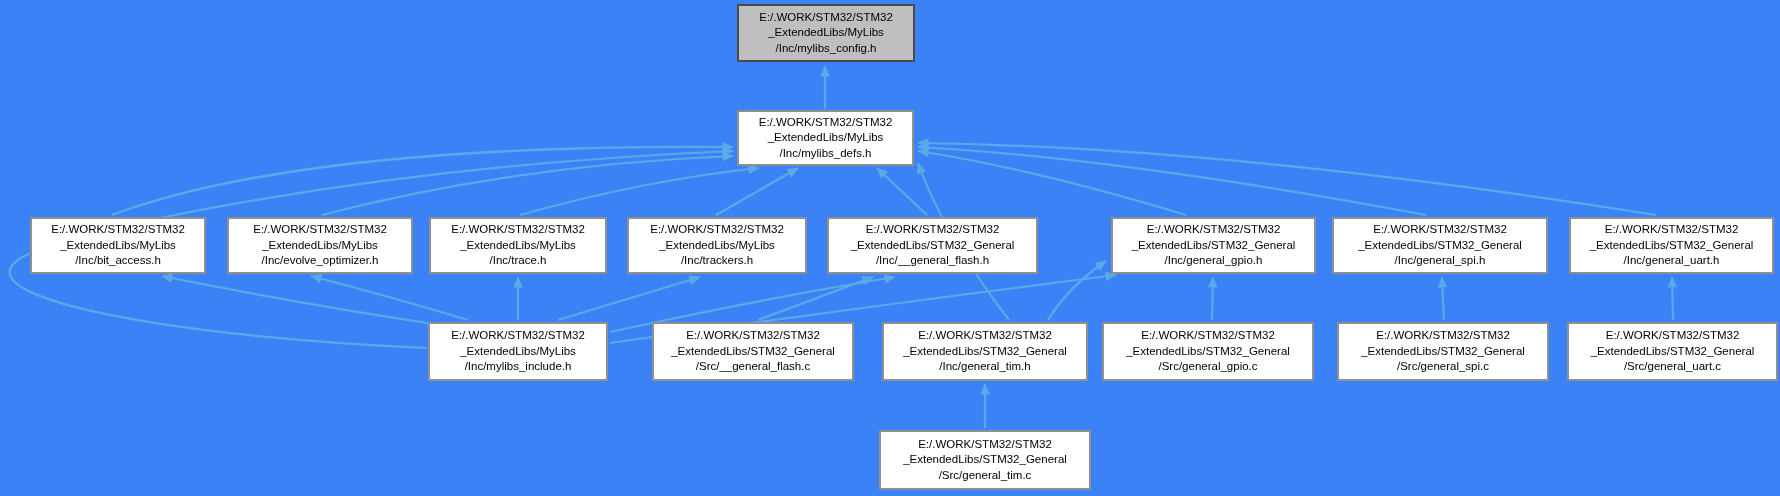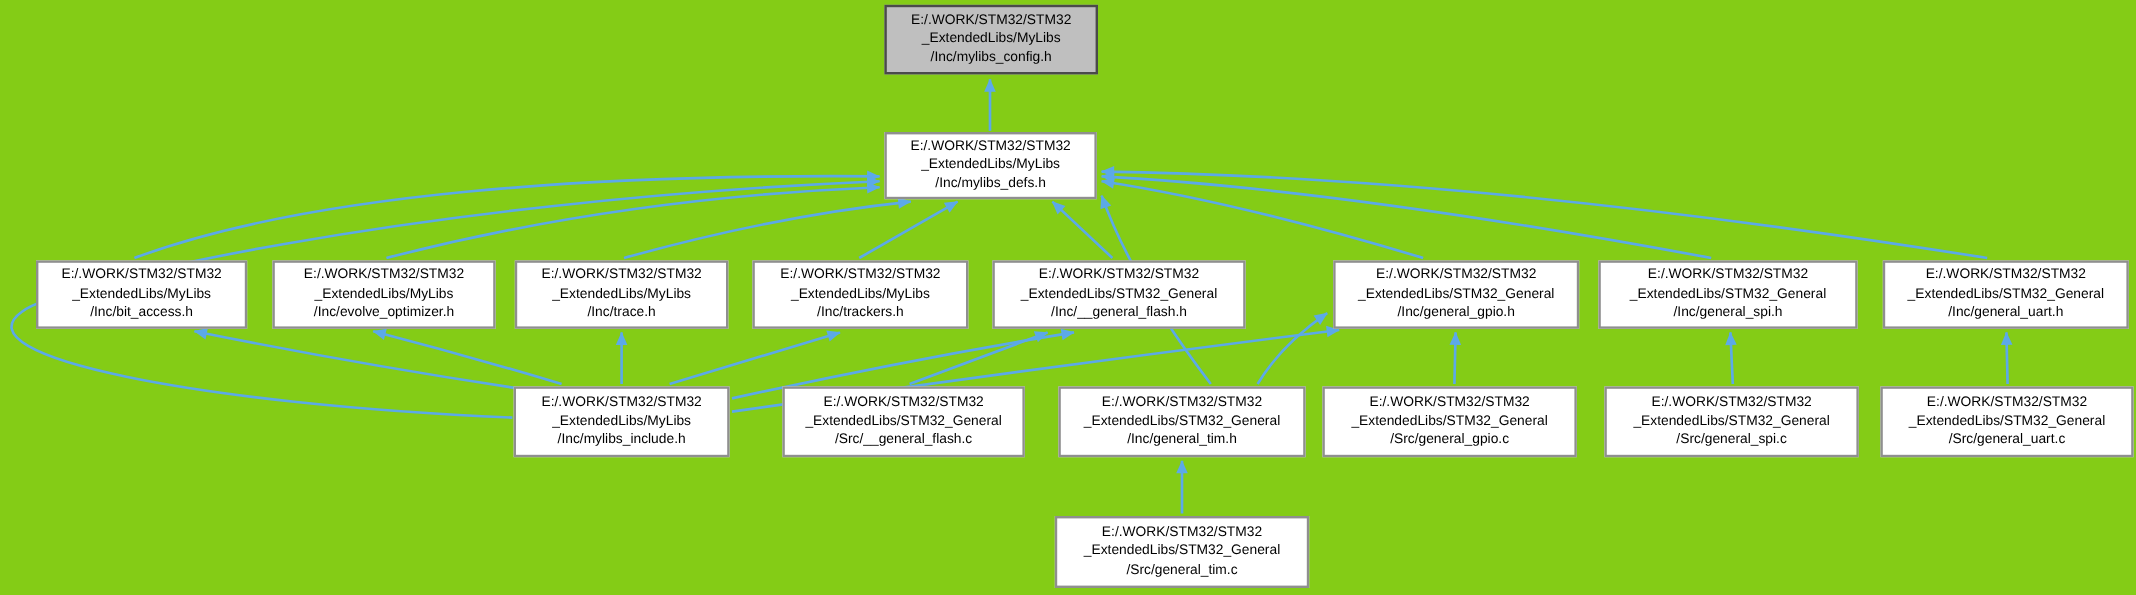--- a/index.html
+++ b/index.html
@@ -45,21 +45,21 @@
     display: block;
   }
   .edge {
     fill: none;
     stroke-width: 2.2px;
   }
 </style>
 </head>
 <body>
 
-<div id="graph" style="background: #84cc16;">
+<div id="graph" style="background: #3b82f6;">
   <svg id="edge-layer" width="1780" height="496" viewBox="0 0 1780 496" xmlns="http://www.w3.org/2000/svg">
     <defs>
       <marker id="arrowhead" markerUnits="userSpaceOnUse" markerWidth="14" markerHeight="11" refX="9.5" refY="5" orient="auto" viewBox="0 0 10 10">
         <path d="M 0,0.6 L 10,5 L 0,9.4 z" fill="#5ca9e8"></path>
       </marker>
     </defs>
     <g id="edges">
         <path class="edge" d="M 825,109 L 825,66" stroke="#5ca9e8" marker-end="url(#arrowhead)"></path>
         <path class="edge" d="M 112,215 C 260,160 500,145 733,147" stroke="#5ca9e8" marker-end="url(#arrowhead)"></path>
         <path class="edge" d="M 322,215 Q 515,165 733,156" stroke="#5ca9e8" marker-end="url(#arrowhead)"></path>

